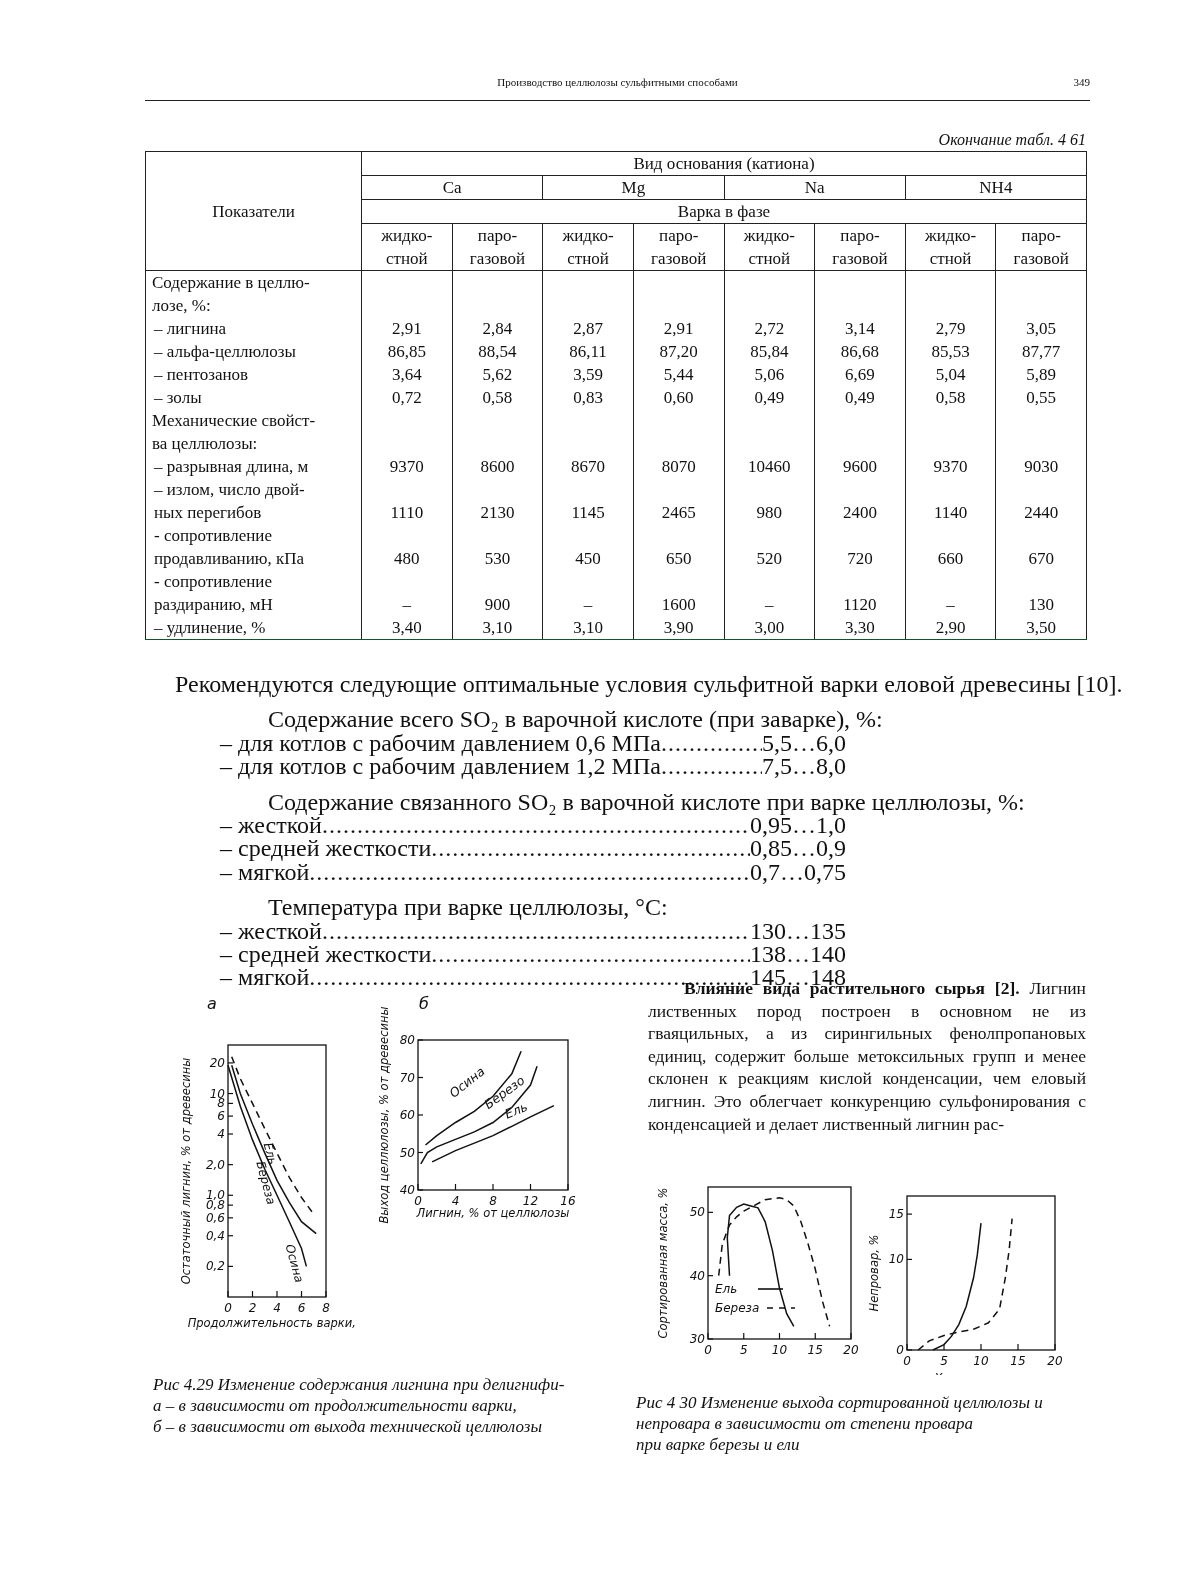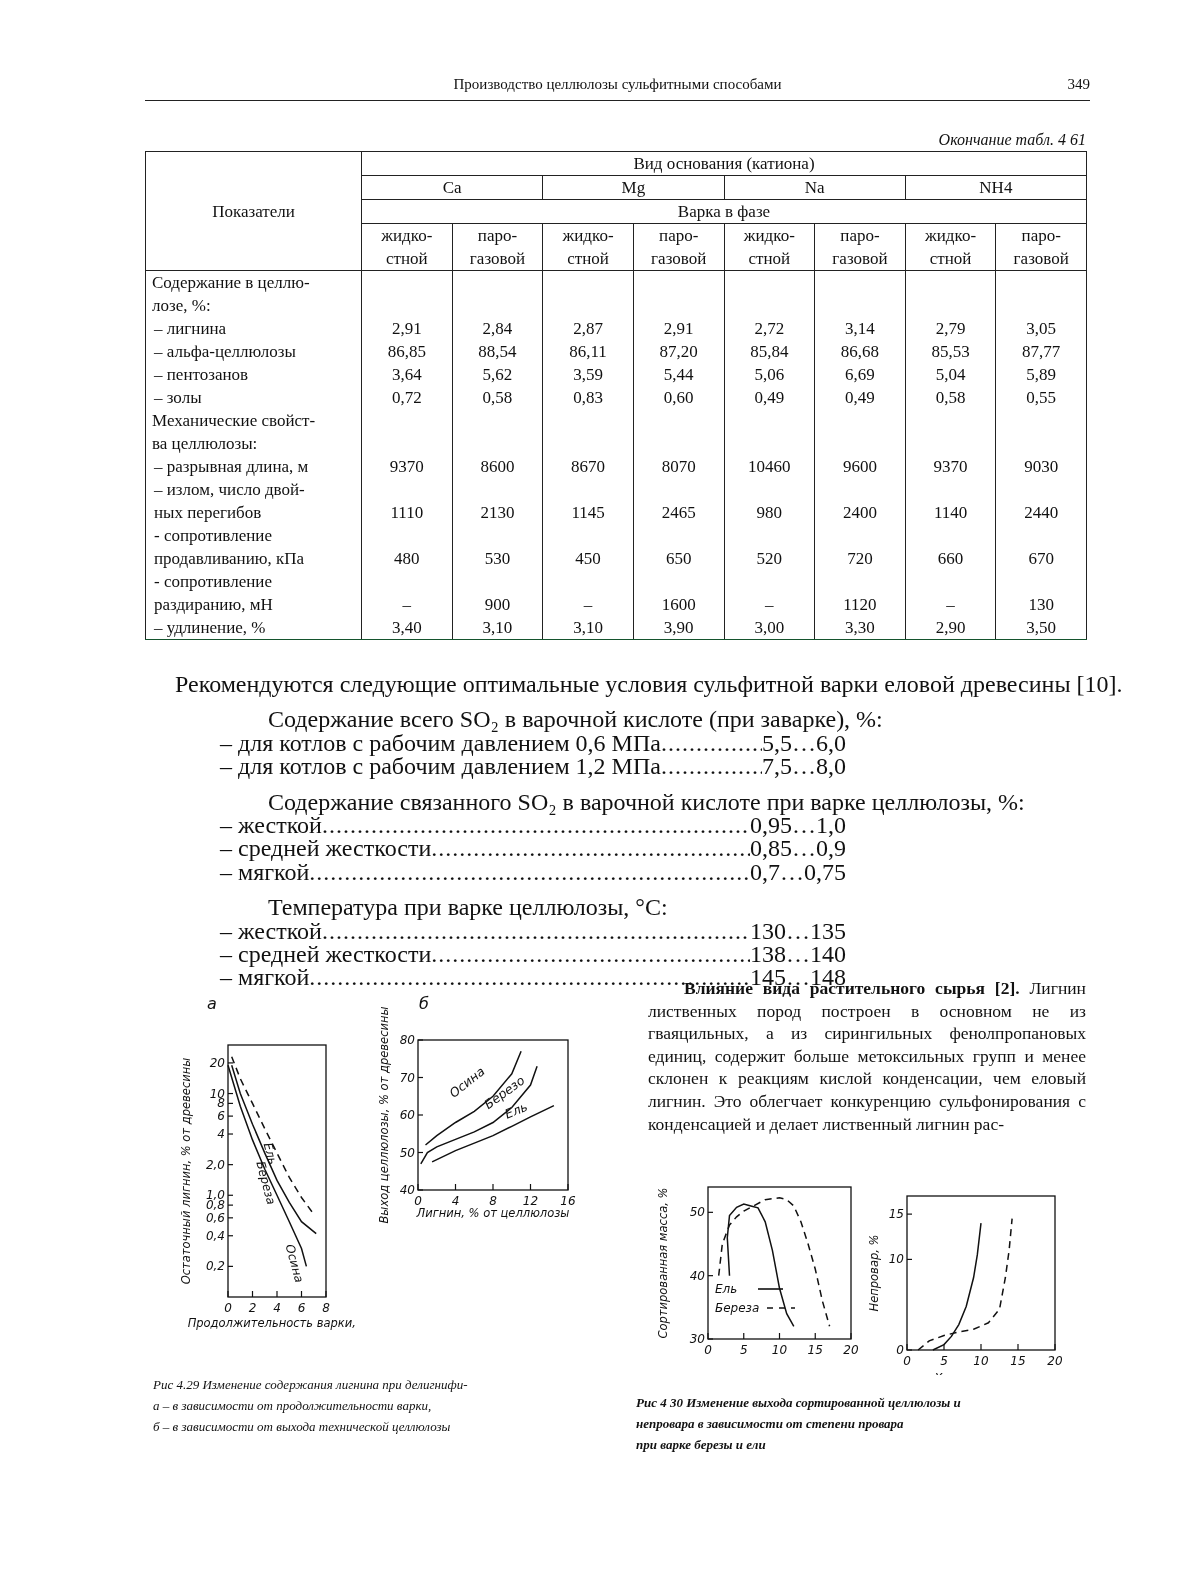--- a/index.html
+++ b/index.html
@@ -1,18 +1,18 @@
 <!DOCTYPE html>
 <html><head>
 <meta charset="utf-8">
 <style>
   html,body{margin:0;padding:0;background:#fff;}
   body{width:1182px;height:1590px;position:relative;font-family:"Liberation Serif","DejaVu Serif",serif;color:#111;overflow:hidden;}
   .abs{position:absolute;}
-  .running-head{left:145px;top:74px;width:945px;height:26px;border-bottom:1.5px solid #222;font-size:15px;}
+  .running-head{left:145px;top:74px;width:945px;height:26px;border-bottom:1.5px solid #222;font-size:11px;}
   .running-head .title{position:absolute;left:0;right:0;text-align:center;top:2px;}
   .running-head .pageno{position:absolute;right:0;top:2px;}
   .cont-note{right:96px;top:131px;font-style:italic;font-size:16px;}
   table.data{position:absolute;left:145px;top:151px;width:942px;border-collapse:collapse;font-size:17px;line-height:23px;table-layout:fixed;}
   table.data td,table.data th{border:1px solid #222;padding:0 3px;font-weight:normal;text-align:center;vertical-align:middle;}
   table.data th.rowhead{width:209px;}
   table.data tbody td{border-top:none;border-bottom:none;text-align:center;}
   table.data tbody td.lbl{text-align:left;padding-left:8px;}
   table.data tbody tr:last-child td{border-bottom:1px solid #14532d;}
   table.data tbody tr.sec td.lbl{padding-left:6px;}
@@ -20,23 +20,23 @@
   .params .intro{margin-left:0;}
   .params .row{position:relative;margin-left:45px;width:626px;display:flex;}
   .params .row .name{white-space:nowrap;}
   .params .row .dots{flex:1;overflow:hidden;white-space:nowrap;letter-spacing:1px;}
   .params .row .dots::after{content:"..........................................................................................................................................................";}
   .params .row .val{white-space:nowrap;}
   .params .head{margin-left:93px;margin-top:12px;}
   .para{left:648px;top:977px;width:438px;font-size:17.5px;line-height:22.6px;text-align:justify;}
   .para b{font-weight:bold;}
   svg text{font-family:"DejaVu Sans",sans-serif;font-style:italic;fill:#111;}
-  .caption{font-style:italic;font-size:13px;line-height:21px;}
+  .caption{font-style:italic;font-size:17px;line-height:21px;}
   .cap1{left:153px;top:1374px;width:460px;}
-  .cap2{left:636px;top:1392px;width:460px;font-weight:bold;}
+  .cap2{left:636px;top:1392px;width:460px;}
 </style>
 </head>
 <body>
 
 <div class="abs running-head">
   <span class="title">Производство целлюлозы сульфитными способами</span>
   <span class="pageno">349</span>
 </div>
 
 <div class="abs cont-note">Окончание табл. 4 61</div>

